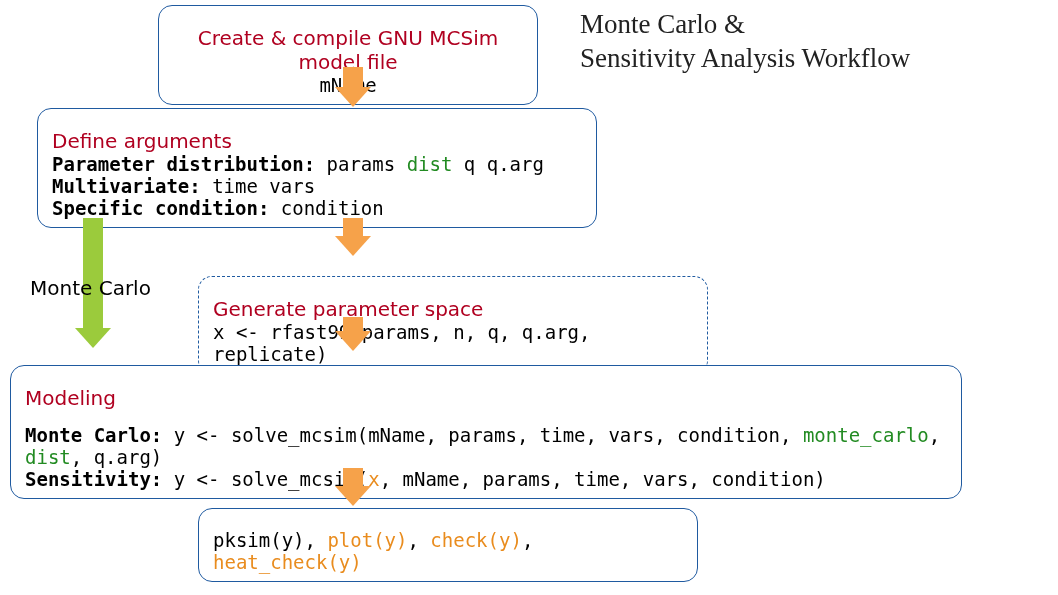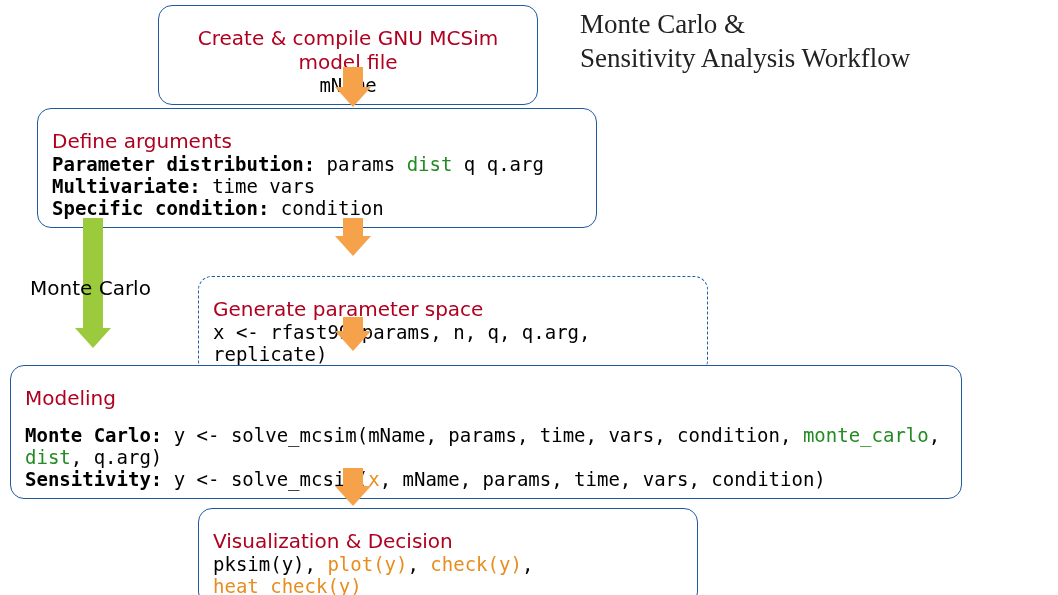--- a/index.html
+++ b/index.html
@@ -129,17 +129,16 @@
     <span class="bold">Sensitivity:</span><span> y &lt;- solve_mcsim(</span><span class="orange">x</span><span>, mName, params, time, vars, condition)</span>
   </div>
 </div>
 
 <div class="arrow" style="left:335px; top:468px;">
   <div class="shaft" style="height:18px;"></div>
     <div class="head"></div>
 </div>
 
 <div class="node" style="left:198px; top:508px; width:500px;">
-  <div class="node-title">Visualization &amp; Decision</div>
   <div class="subtext">
     <span>pksim(y), </span><span class="orange">plot(y)</span><span>, </span><span class="orange">check(y)</span><span>, </span><span class="orange">heat_check(y)</span>
   </div>
 </div>
 
 </body></html>

